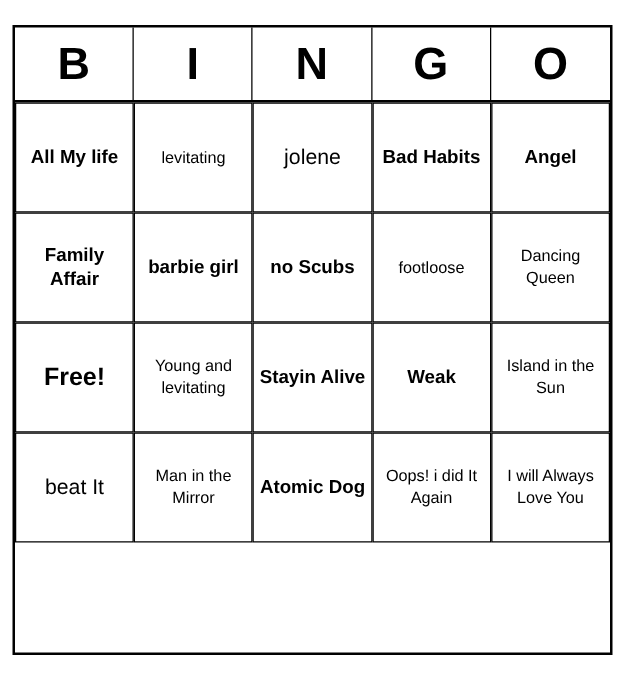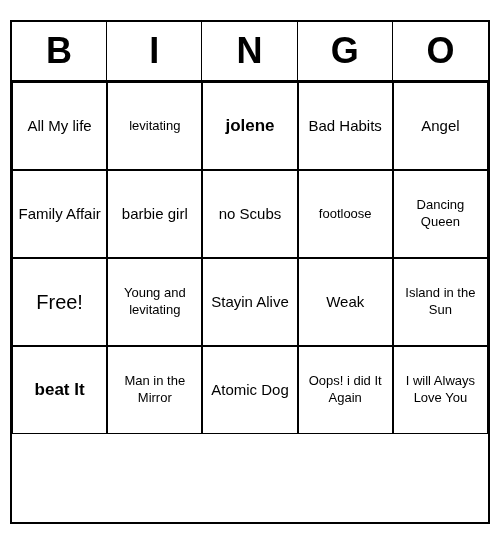--- a/index.html
+++ b/index.html
@@ -43,30 +43,30 @@
       align-items: center;
       justify-content: center;
       text-align: center;
       padding: 6px 4px;
       font-size: 13px;
       line-height: 1.3;
       word-wrap: break-word;
     }
     .bingo-cell.free {
       font-size: 20px;
-      font-weight: normal;
+      font-weight: bold;
     }
     .bingo-cell.large-text {
       font-size: 17px;
-      font-weight: bold;
+      font-weight: normal;
       text-align: right;
     }
     .bingo-cell.medium-text {
       font-size: 15px;
-      font-weight: normal;
+      font-weight: bold;
     }
   </style>
 </head>
 <body>
 
 <div class="bingo-card">
   <div class="bingo-header">
   <div class="bingo-letter">B</div>
       <div class="bingo-letter">I</div>
       <div class="bingo-letter">N</div>

